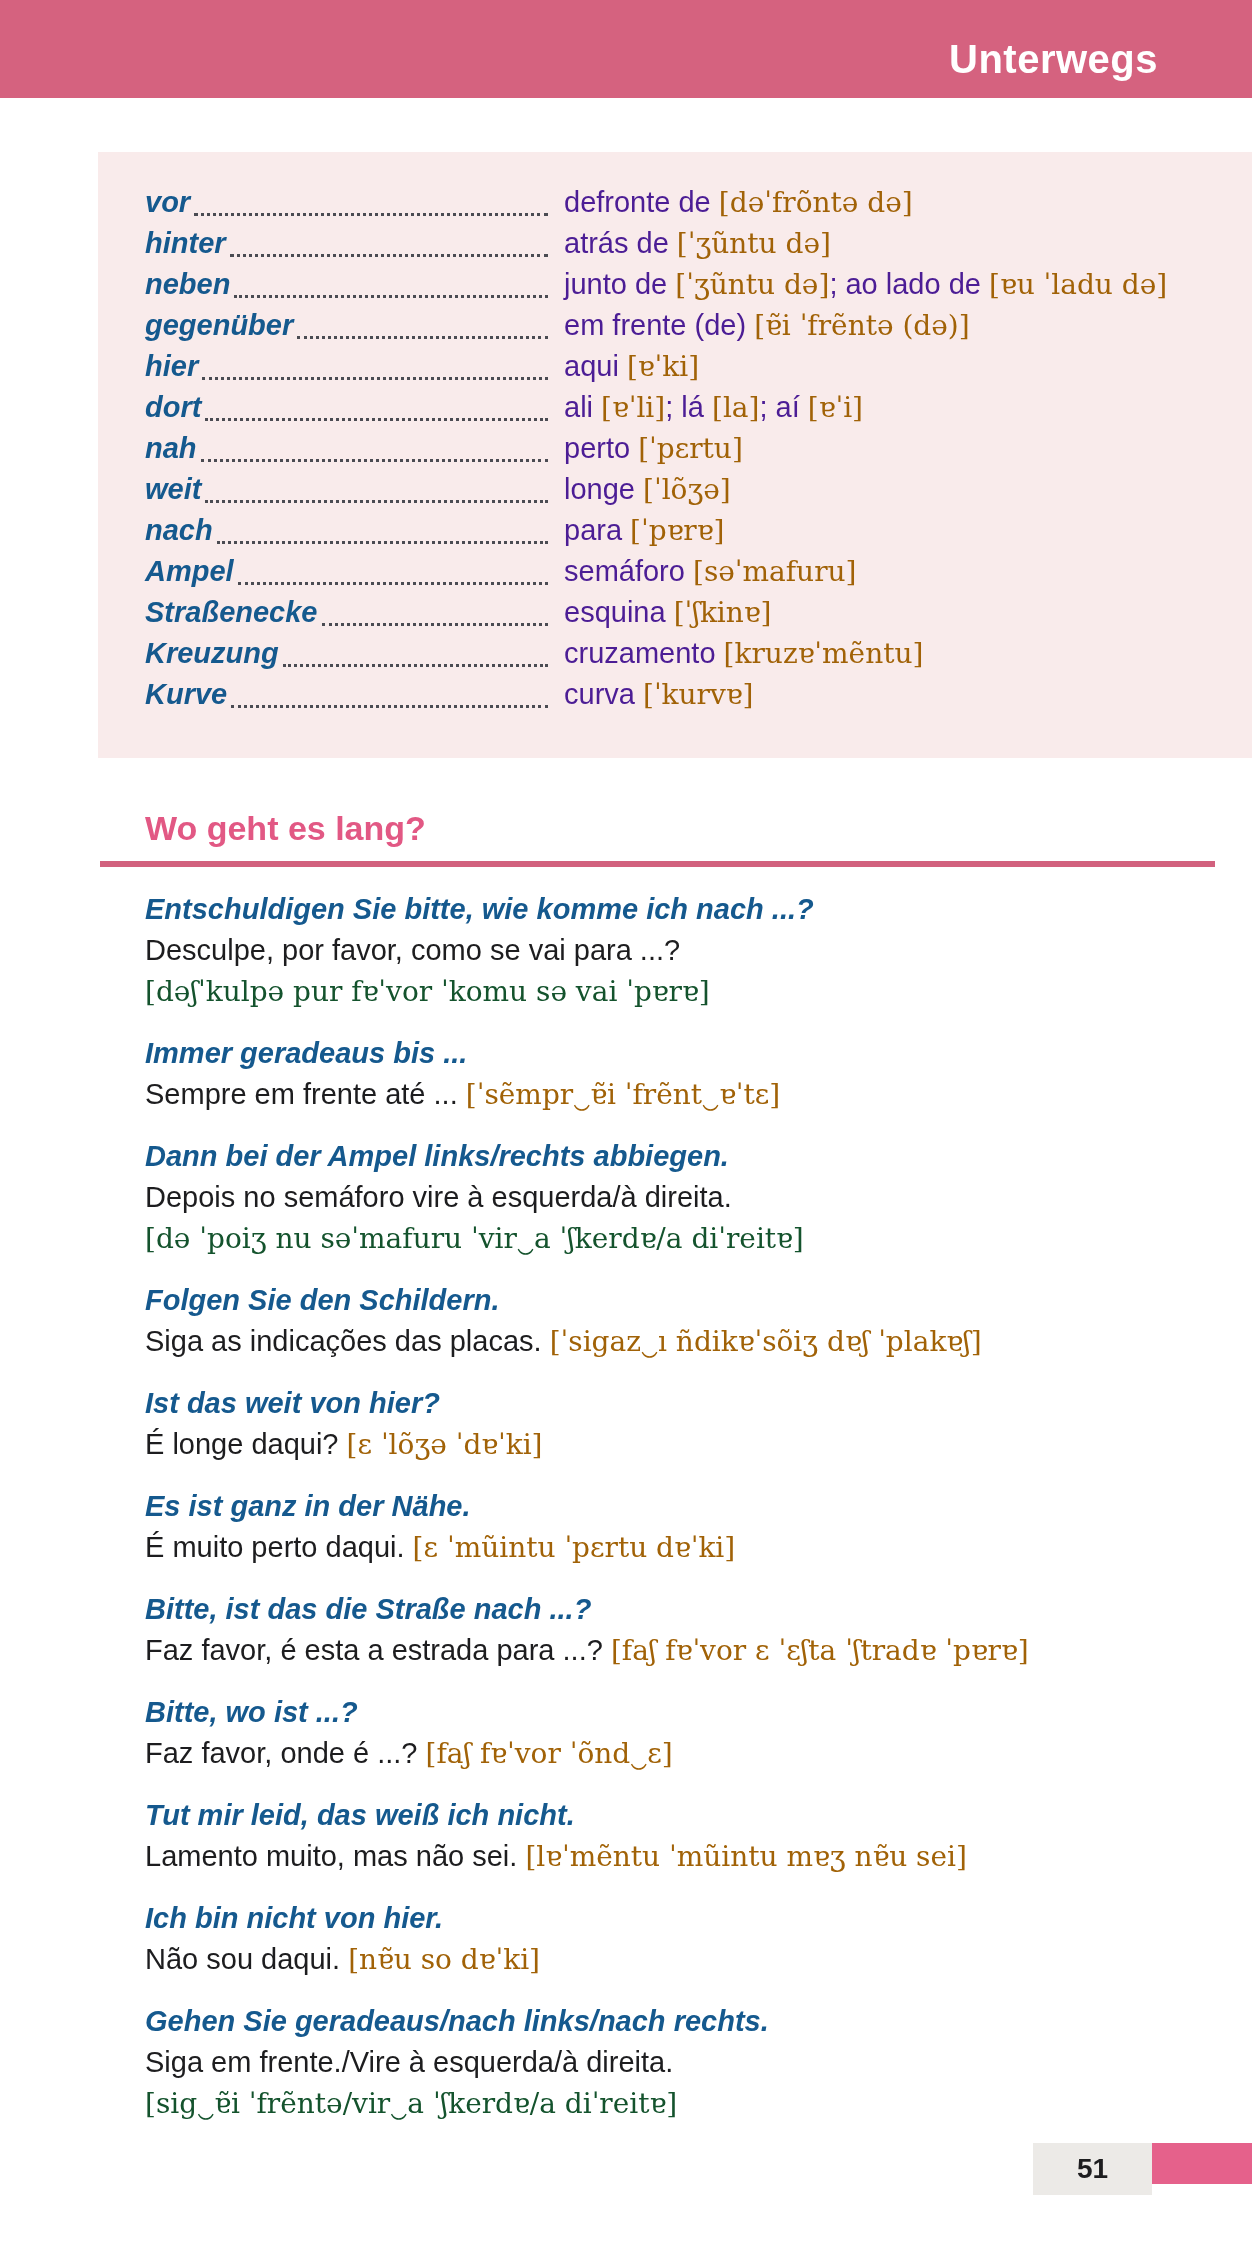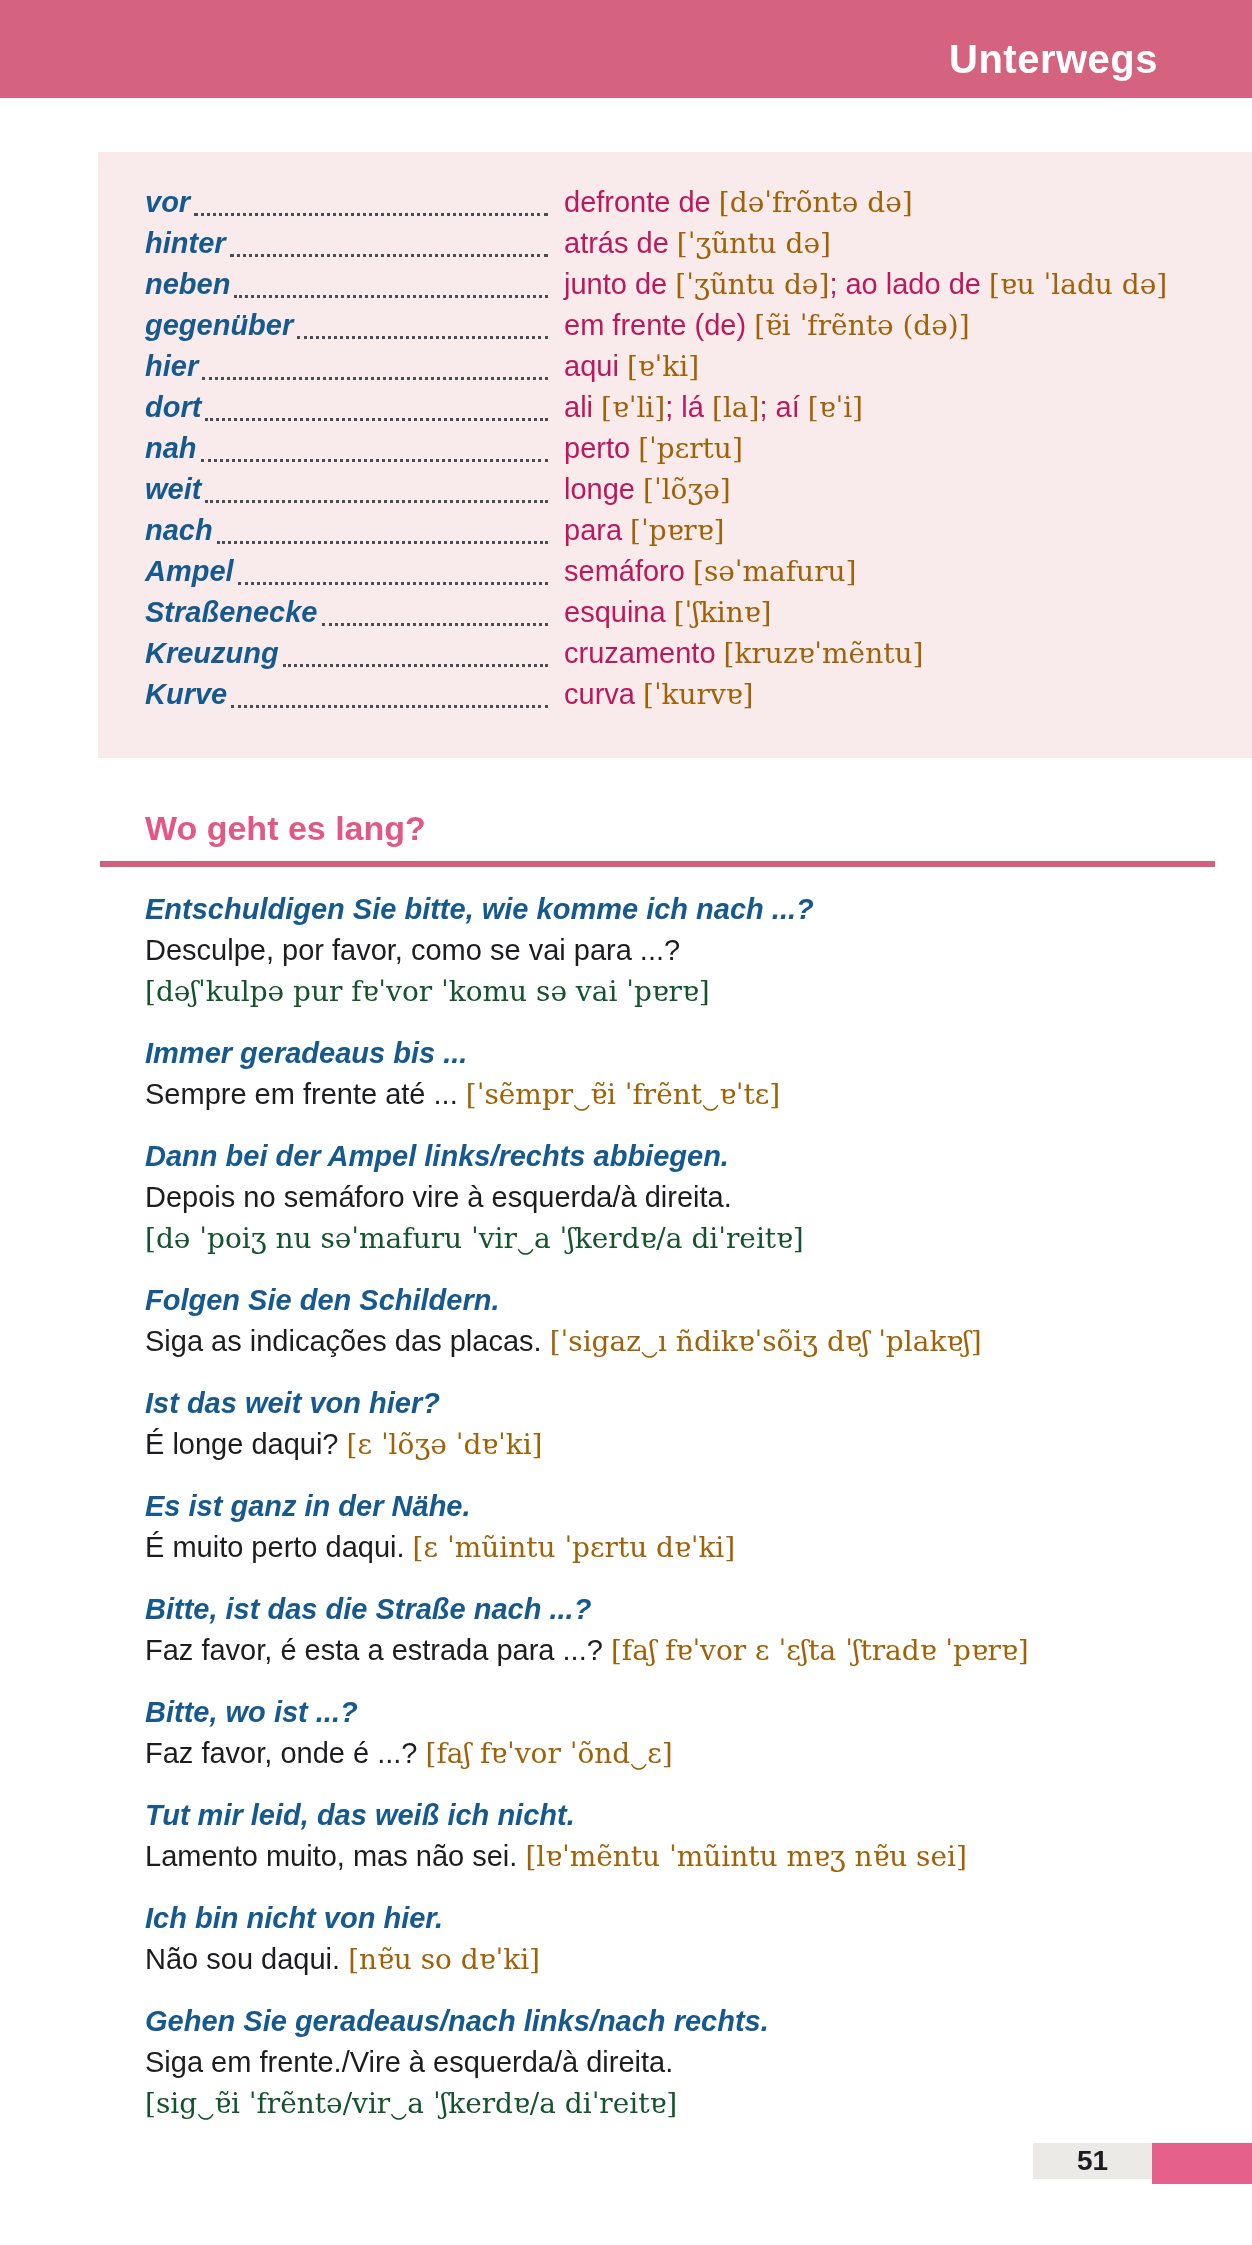--- a/index.html
+++ b/index.html
@@ -39,21 +39,21 @@
   .vocab-de{
     color:#15598e;font-weight:bold;font-style:italic;
     font-size:29px;white-space:pre;
   }
   .leader{
     flex:1;align-self:flex-end;height:0;
     border-bottom:3px dotted #4b4b52;
     margin:0 2px 7px 4px;
   }
   .vocab-right{flex:1;padding-left:14px;white-space:nowrap;}
-  .pt{color:#be185d;font-size:29px;}
+  .pt{color:#4c1d95;font-size:29px;}
   .phon{
     color:#a16207;
     font-family:"DejaVu Serif",serif;
     font-size:28px;
   }
   
   .section-heading{
     margin:50px 0 0 145px;
     color:#e25884;font-size:34px;font-weight:bold;
     line-height:41px;
@@ -73,21 +73,21 @@
   .phon-line{
     font-family:"DejaVu Serif",serif;
     font-size:28px;line-height:41px;color:#14532d;
   }
   
   .footer{
     position:absolute;left:1033px;top:2143px;
     display:flex;height:41px;
   }
   .page-number-box{
-    width:119px;height:36px;background:#eceae7;
+    width:119px;height:52px;background:#eceae7;
     display:flex;align-items:center;justify-content:center;
   }
   .page-number{font-size:28px;font-weight:600;color:#1d1d1f;}
   .footer-accent{width:100px;height:41px;background:#e5618b;}
 </style>
 </head>
 <body>
 
 <div class="page">
 

